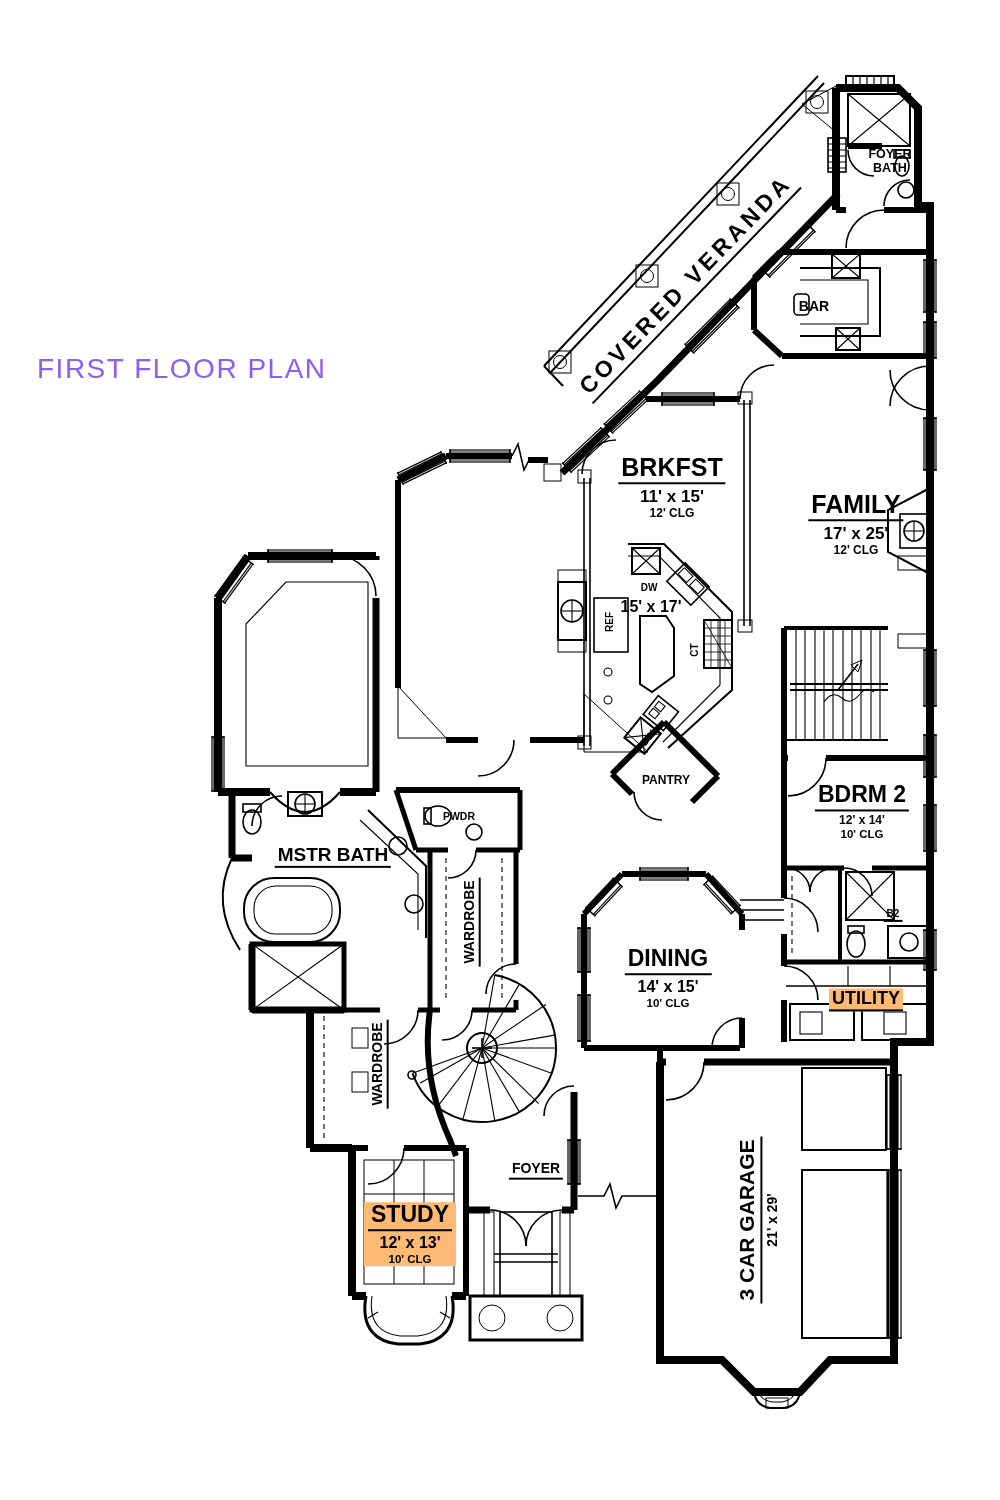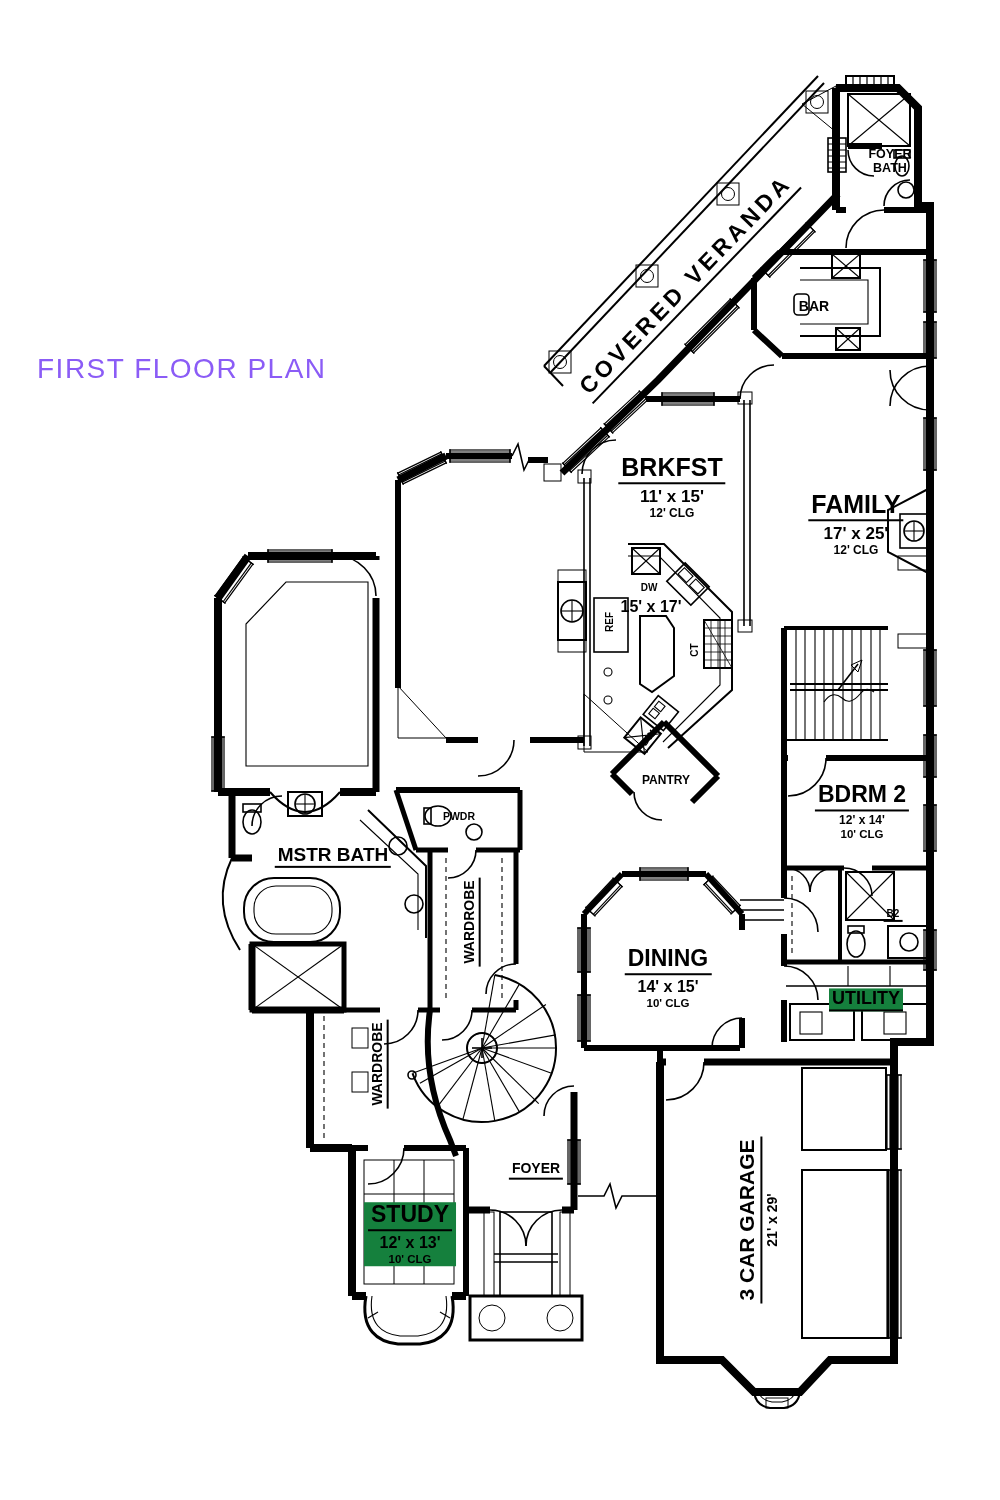--- a/index.html
+++ b/index.html
@@ -17,21 +17,21 @@
   .lbl{position:absolute;color:#000;text-align:center;white-space:nowrap;
        font-weight:bold;transform:translate(-50%,-50%);line-height:1.12;}
   .lbl .nm{display:inline-block;border-bottom:2.5px solid #000;padding:0 3px 1px;}
   .lbl .dm{display:block;margin-top:3px;}
   .lbl .cg{display:block;margin-top:1px;}
   .rot90{transform:translate(-50%,-50%) rotate(-90deg);}
   .rot46{transform:translate(-50%,-50%) rotate(-46deg);}
   .rot51{transform:translate(-50%,-50%) rotate(-51deg);}
   .title{position:absolute;color:#8b5cf6;font-size:28px;letter-spacing:1.5px;
          font-weight:400;white-space:nowrap;}
-  .whitebg{background:#15803d;padding:0 4px;}
+  .whitebg{background:#fdba74;padding:0 4px;}
 </style>
 </head>
 <body>
 
 <div class="page">
 
 <svg class="plan-svg" width="1000" height="1500" viewBox="0 0 1000 1500">
 
   <g>
     <path class="s8" d="M836,88 H898 L918,108 V206 H930 V1042 H894 V1360 H830 L800,1392 H754 L722,1360 H660 V1062"></path>

